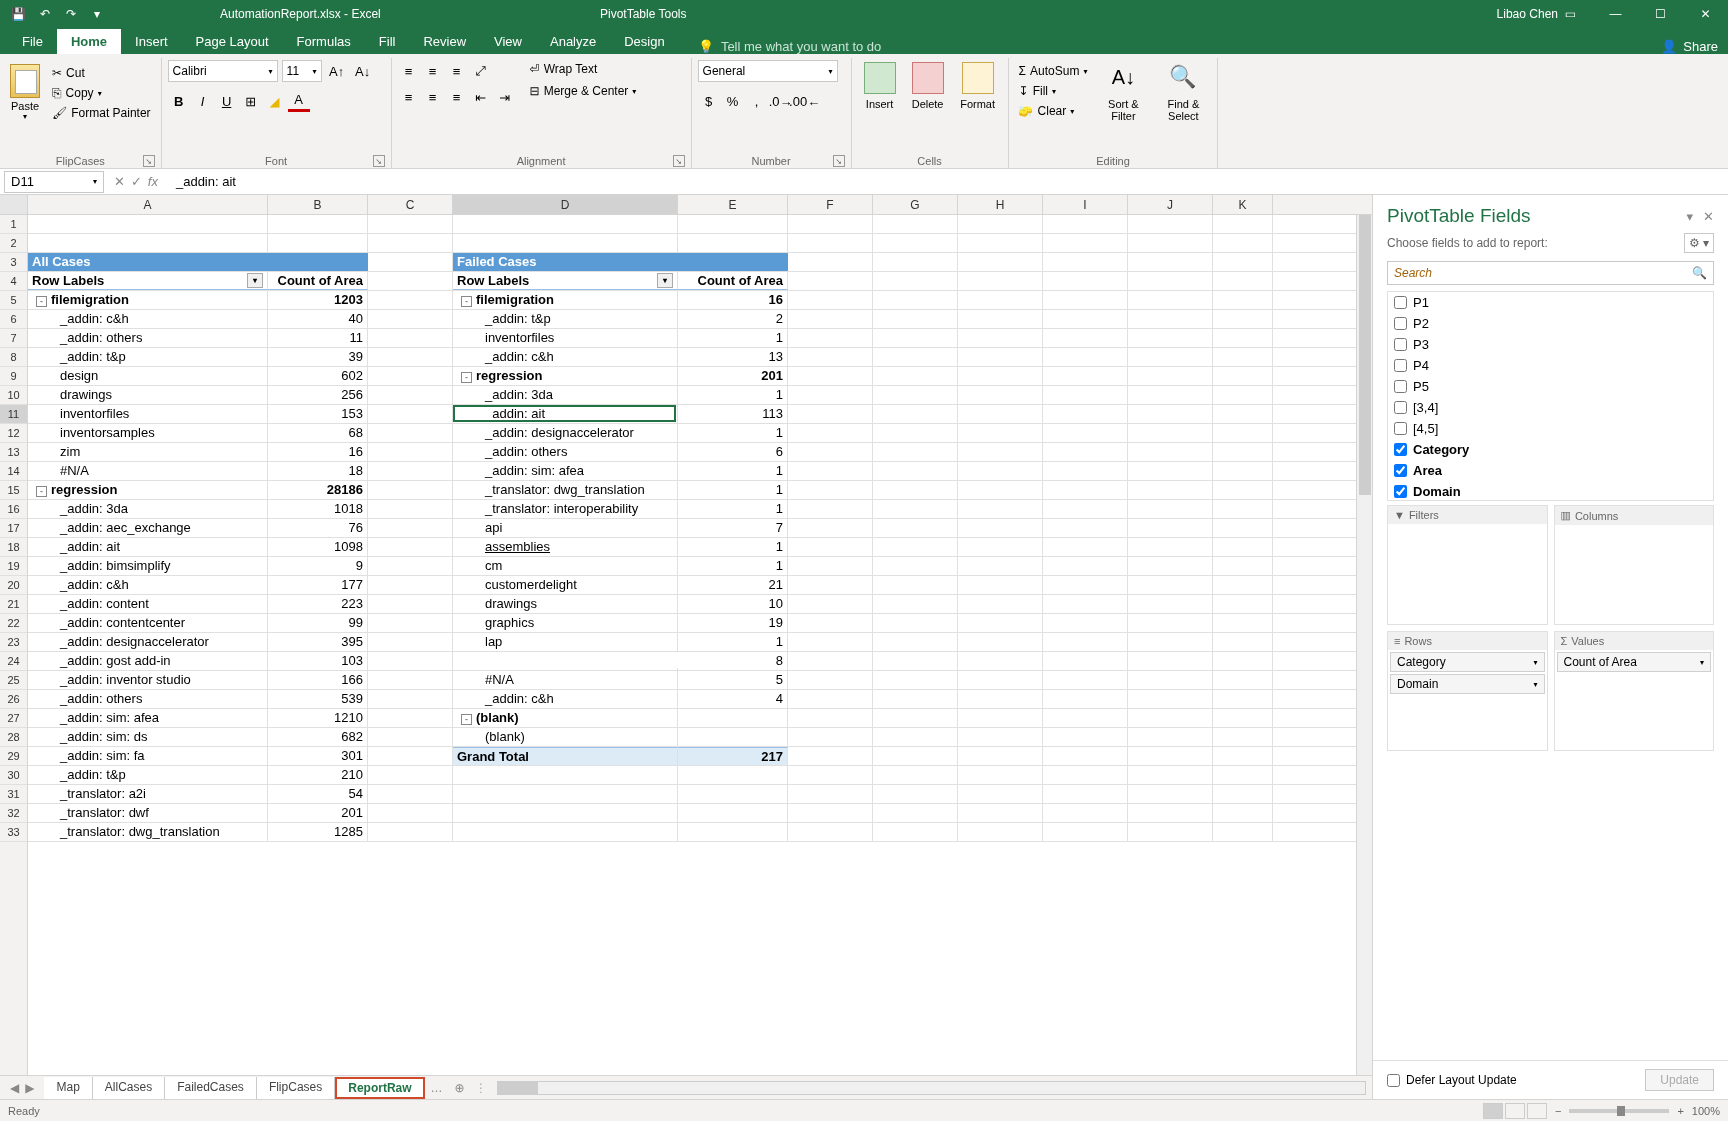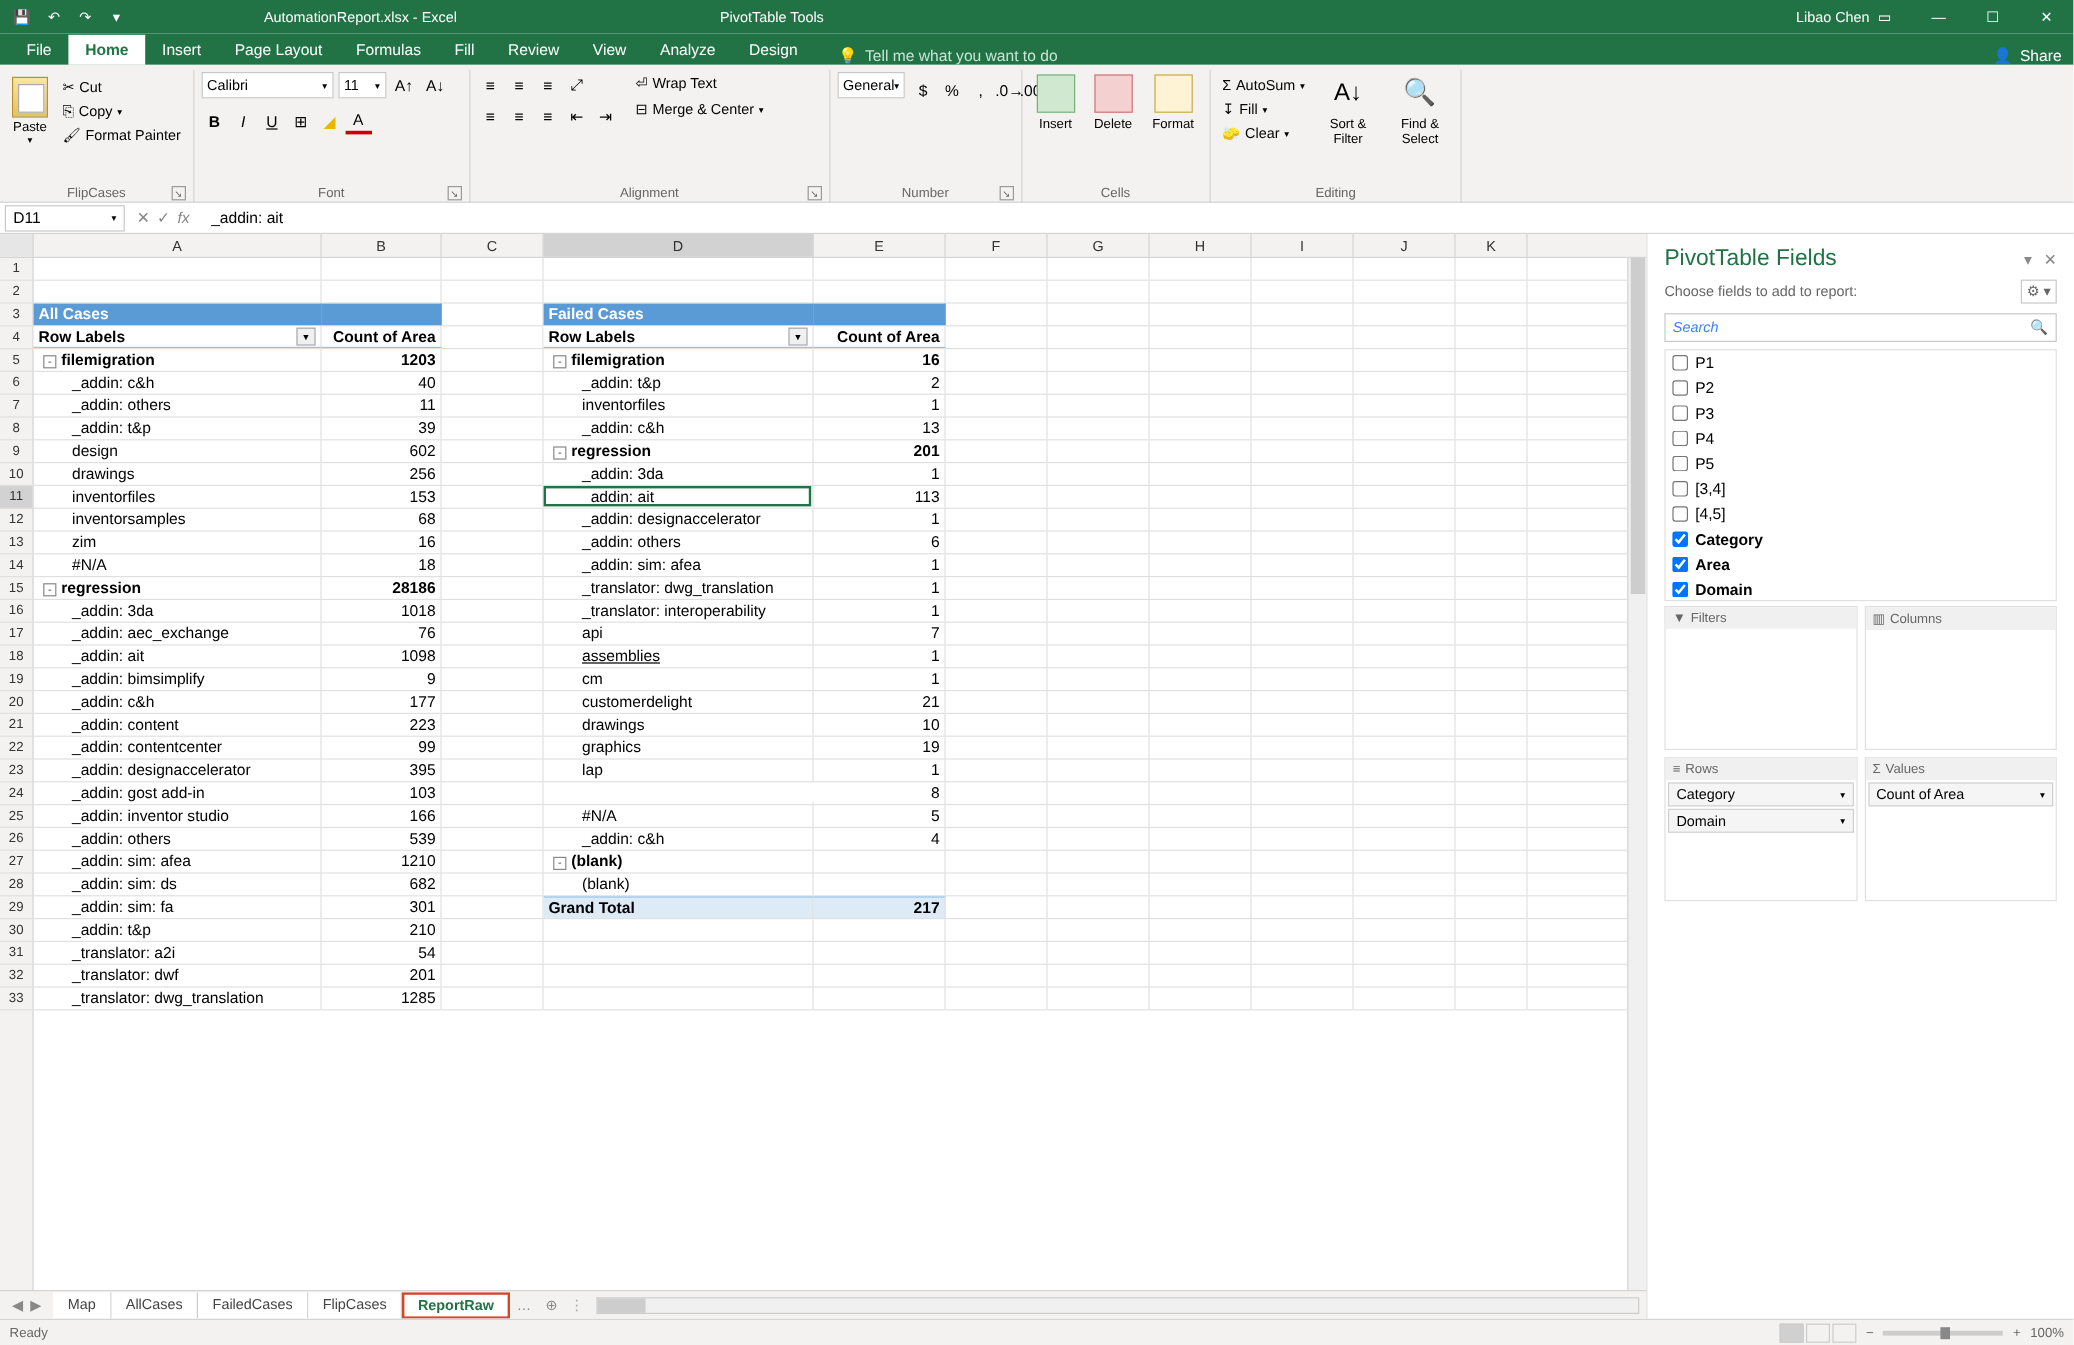--- a/index.html
+++ b/index.html
@@ -76,21 +76,21 @@
 .dropdown-arrow { float: right; width: 16px; height: 15px; border: 1px solid #aaa; background: #f0f0f0; margin-top:1px; font-size:8px; text-align:center; line-height:13px; }
 .collapse { display: inline-block; width: 11px; height: 11px; border: 1px solid #888; font-size: 9px; line-height: 9px; text-align: center; margin-right: 4px; color:#888; }
 
 .selection { position: absolute; border: 2px solid #217346; pointer-events: none; }
 
 
 .pane { width: 355px; background: #fff; display: flex; flex-direction: column; font-size: 13px; }
 .pane-hdr { padding: 10px 14px 6px; display: flex; justify-content: space-between; align-items: center; }
 .pane-hdr h2 { font-size: 19px; font-weight: 400; color: #217346; }
 .pane-sub { padding: 0 14px 8px; color: #666; font-size: 12px; display: flex; justify-content: space-between; align-items: center; }
-.pane-search { margin: 0 14px 6px; height: 24px; border: 1px solid #c8c8c8; display: flex; align-items: center; padding: 0 6px; color: #3b82f6; font-style: italic; font-size: 12px; }
+.pane-search { margin: 0 14px 6px; height: 24px; border: 1px solid #c8c8c8; display: flex; align-items: center; padding: 0 6px; color: #a16207; font-style: italic; font-size: 12px; }
 .fields-list { margin: 0 14px; border: 1px solid #e0e0e0; height: 210px; overflow: auto; font-size: 13px; }
 .field-item { padding: 3px 6px; display: flex; align-items: center; gap: 6px; }
 .field-item input { width: 13px; height: 13px; }
 .field-item.checked { font-weight: 600; }
 .drag-hint { padding: 10px 14px 4px; font-size: 12px; color: #555; }
 .areas { display: grid; grid-template-columns: 1fr 1fr; grid-template-rows: 120px 120px; gap: 6px; padding: 4px 14px; flex:1; }
 .area { border: 1px solid #e0e0e0; display: flex; flex-direction: column; }
 .area-hdr { background: #f0f0f0; padding: 3px 6px; font-size: 11px; color: #666; display:flex; gap:4px; align-items:center; }
 .area-items { flex: 1; padding: 2px; }
 .area-item { background: #f5f5f5; border: 1px solid #d0d0d0; padding: 2px 6px; margin-bottom: 2px; font-size: 12px; display: flex; justify-content: space-between; align-items:center; }
@@ -238,21 +238,21 @@
             <span>⊟</span>
             <span>Merge &amp; Center</span>
             <span style="font-size:8px"> ▾</span>
           </div>
       </div>
     </div>
     <div class="rgroup-label"><span>Alignment</span><span class="dlg-launcher">↘</span></div>
   </div>
 
   <div class="rgroup" style="width:160px">
-    <div class="rgroup-content" style="flex-direction:row">
+    <div class="rgroup-content" style="flex-direction:column">
       <div class="combo" style="width:140px">
           <span>General</span>
           <span style="margin-left:auto;font-size:8px">▾</span>
         </div>
       <div style="display:flex;gap:2px;margin-top:4px">
         <div class="fbtn">$</div>
         <div class="fbtn">%</div>
         <div class="fbtn">,</div>
         <div class="fbtn">.0→</div>
         <div class="fbtn">.00←</div>
@@ -931,20 +931,27 @@
             <span>Values</span>
           </div>
         <div class="area-items" id="values-area">
             <div class="area-item">
               <span>Count of Area</span>
               <span style="font-size:8px">▾</span>
             </div>
           </div>
       </div>
     </div>
+    <div class="pane-footer">
+      <label style="display:flex;gap:6px;align-items:center;font-size:12px">
+        <input type="checkbox" style="">
+        <span>Defer Layout Update</span>
+      </label>
+      <div class="update-btn">Update</div>
+    </div>
   </div>
 </div>
 
 <div class="statusbar">
   <span>Ready</span>
   <div class="zoomctl">
     <div class="viewbtns">
       <div class="viewbtn active"></div>
       <div class="viewbtn"></div>
       <div class="viewbtn"></div>

